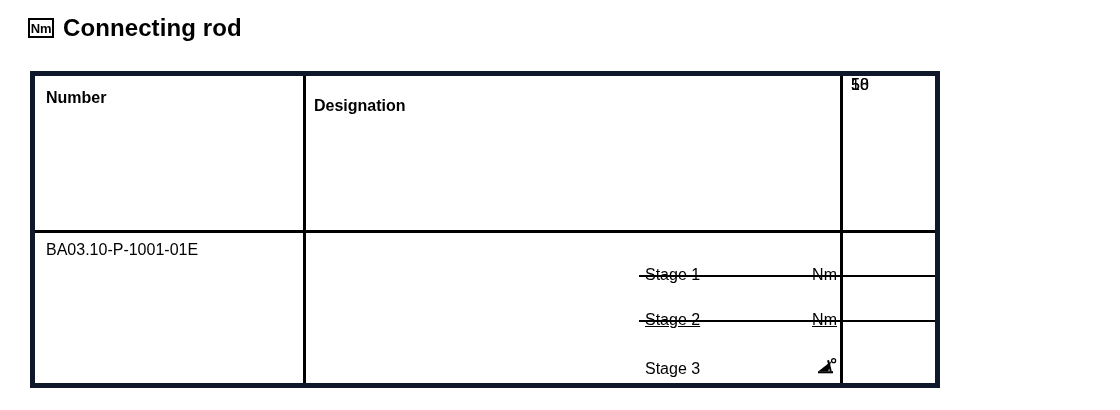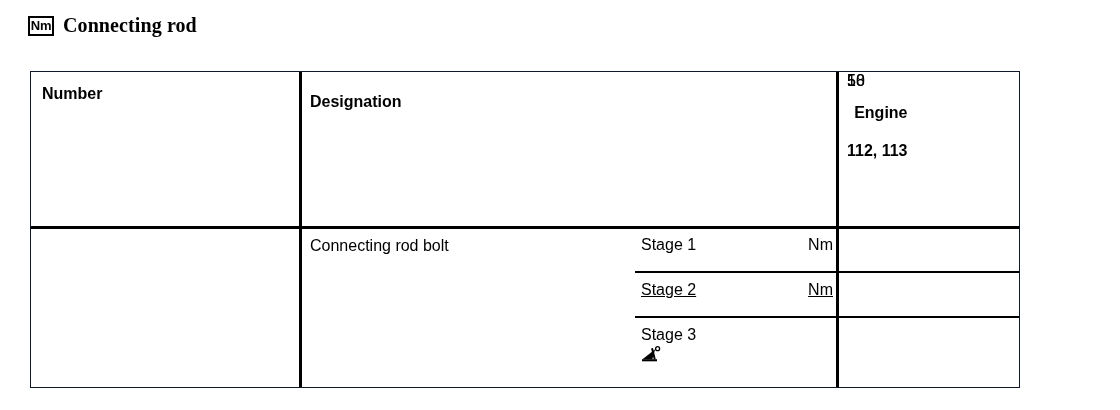--- a/index.html
+++ b/index.html
@@ -33,37 +33,35 @@
     display: flex;
     align-items: center;
     justify-content: center;
     font-size: 13px;
     font-weight: bold;
     line-height: 1;
     letter-spacing: -0.3px;
     font-family: "Liberation Sans", sans-serif;
   }
   #heading-title {
-    font-size: 20px;
+    font-size: 24px;
     font-weight: bold;
     letter-spacing: 0.1px;
     white-space: nowrap;
-    font-family: Liberation Serif, serif;
   }
 
   
   #table {
     position: absolute;
     left: 30px;
     top: 71px;
-    width: 990px;
+    width: 910px;
     height: 317px;
     box-sizing: border-box;
-    border: 1px solid #0f172a;
-    text-align: right;
+    border: 5px solid #0f172a;
   }
   .vrule {
     position: absolute;
     top: 0;
     bottom: 0;
     width: 3px;
     background: #000;
   }
   .hrule {
     position: absolute;
@@ -113,24 +111,25 @@
   #cell-designation { left: 279px; top: 164px; }
 
   
   .stage-row {
     position: absolute;
     left: 610px;
     width: 192px;
     display: flex;
     align-items: baseline;
     justify-content: space-between;
+    margin-top: 26px;
   }
   #stage-row-1 { top: 164px; }
   #stage-row-2 { top: 209px; text-decoration: underline; }
-  #stage-row-3 { top: 254px; flex-direction: column; }
+  #stage-row-3 { top: 254px; }
 
   .stage-label { font-size: 16px; }
   .stage-unit  { font-size: 16px; }
 
   .angle-unit {
     display: inline-block;
     width: 20px;
     height: 18px;
     position: relative;
     top: 2px;
@@ -158,27 +157,23 @@
 
   <div class="hrule" id="rule-header"></div>
 
   <div class="hrule-thin stage-rule" id="rule-stage-1"></div>
   <div class="hrule-thin stage-rule" id="rule-stage-2"></div>
 
   <div class="cell col-head" id="head-number">Number</div>
 
   <div class="cell col-head" id="head-designation">Designation</div>
 
-  <div class="cell col-head" id="head-engine">
-    <div>Engine</div>
-    <div>112, 113</div>
-  </div>
 
+  <div class="cell body-text" id="cell-part-number">BA03.10-P-1001-01E</div>
 
-  <div class="cell body-text" id="cell-designation">Connecting rod bolt</div>
 
   <div class="stage-row" id="stage-row-1">
     <span class="stage-label">Stage 1</span>
     <span class="stage-unit">Nm</span>
   </div>
 
   <div class="stage-row" id="stage-row-2">
     <span class="stage-label">Stage 2</span>
     <span class="stage-unit">Nm</span>
   </div>

